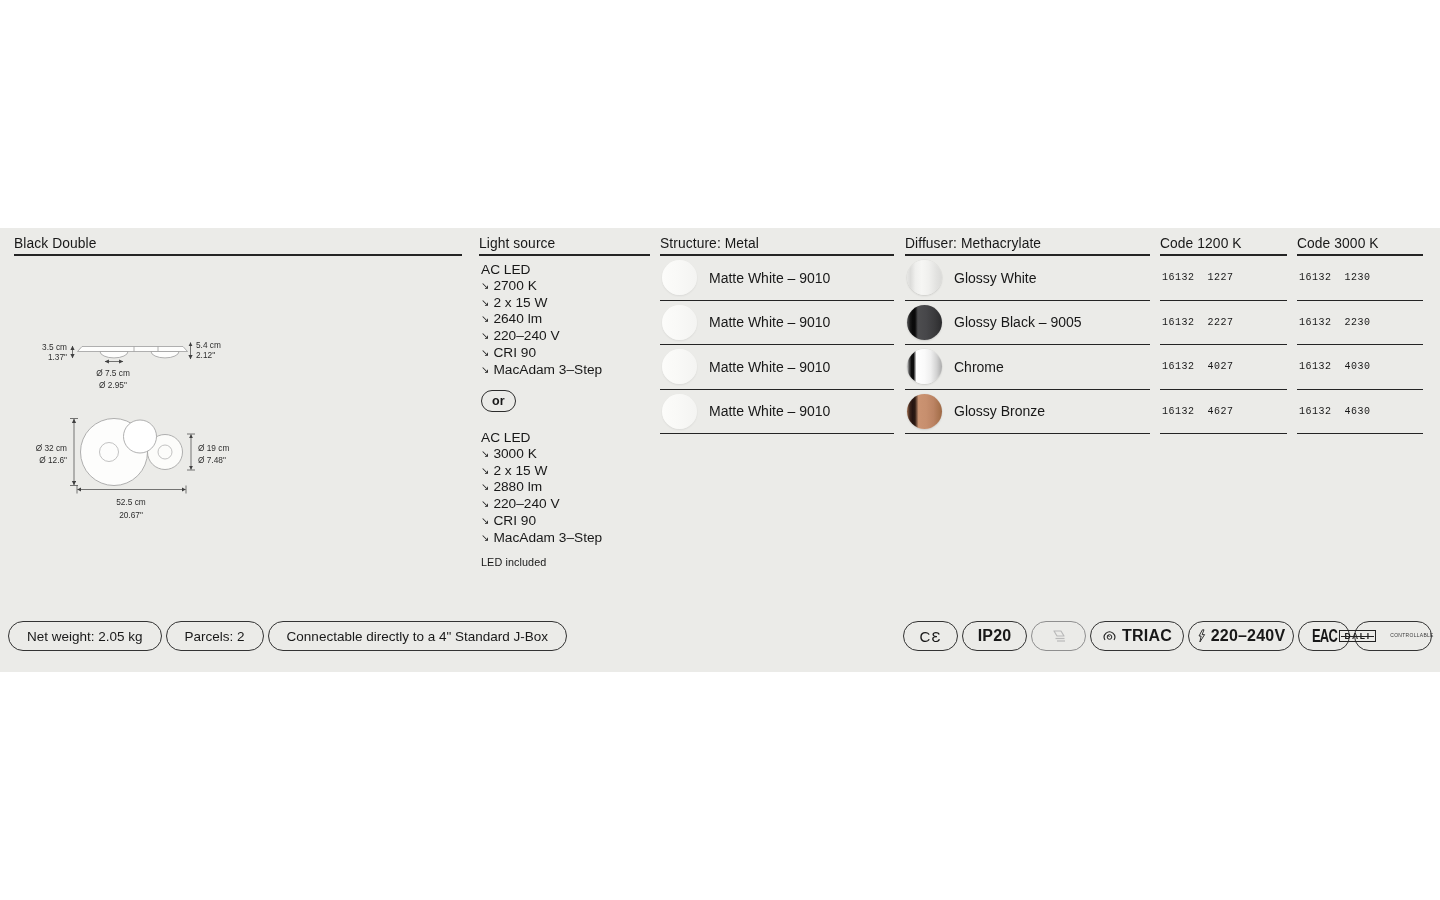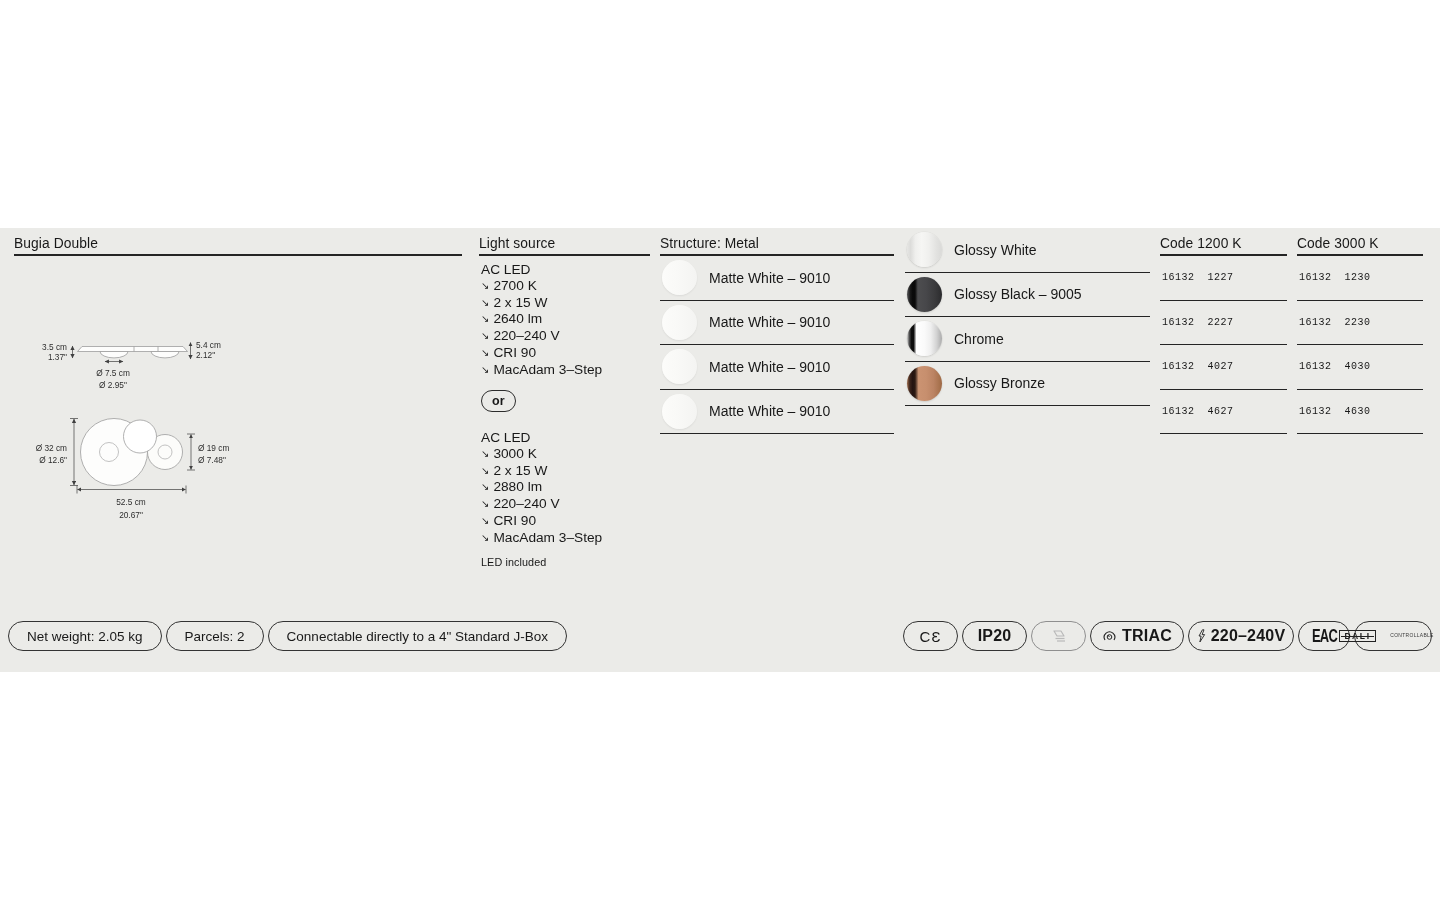--- a/index.html
+++ b/index.html
@@ -63,21 +63,21 @@
   .dali-box::after { content:""; position:absolute; left:1px; right:1px; top:50%; height:1px;
                      background:#222; }
   .dali-sub { font-size:8px; transform:scale(.62); letter-spacing:.5px; color:#3a3a3a; line-height:6px; }
 </style>
 </head>
 <body>
 
 <div class="band">
 
   <div class="col col1">
-    <div class="col-header">Bugia Double</div>
+    <div class="col-header">Black Double</div>
 
     <svg class="drawing" width="240" height="200" viewBox="0 0 240 200">
       <defs>
         <marker id="ah" markerWidth="7" markerHeight="7" refX="5.6" refY="3" orient="auto-start-reverse">
           <path d="M0 0 L6 3 L0 6 Z" fill="#3f3f3f"></path>
         </marker>
       </defs>
 
       <g stroke="#9d9d9d" stroke-width="0.8" fill="#fdfdfc">
         <path d="M63.5 21.5 L68 16.5 H169 L173.5 21.5 Z"></path>
@@ -167,20 +167,21 @@
       <span class="swatch flat" style="background: linear-gradient(90deg, rgb(252, 252, 250) 0%, rgb(248, 248, 246) 55%, rgb(244, 244, 242) 100%);"></span>
       <span class="row-label">Matte White – 9010</span>
     </div>
     <div class="row">
       <span class="swatch flat" style="background: linear-gradient(90deg, rgb(252, 252, 250) 0%, rgb(248, 248, 246) 55%, rgb(244, 244, 242) 100%);"></span>
       <span class="row-label">Matte White – 9010</span>
     </div>
   </div>
 
   <div class="col col4">
+    <div class="col-header">Diffuser: Methacrylate</div>
     <div class="row">
       <span class="swatch" style="background: linear-gradient(90deg, rgb(230, 230, 228) 0%, rgb(220, 220, 218) 10%, rgb(239, 239, 237) 24%, rgb(246, 246, 244) 42%, rgb(240, 240, 238) 62%, rgb(226, 226, 224) 84%, rgb(218, 218, 216) 100%);"></span>
       <span class="row-label">Glossy White</span>
     </div>
     <div class="row">
       <span class="swatch" style="background: linear-gradient(90deg, rgb(89, 89, 91) 0%, rgb(26, 26, 26) 9%, rgb(10, 10, 10) 16%, rgb(10, 10, 10) 23%, rgb(77, 77, 79) 31%, rgb(71, 71, 74) 55%, rgb(58, 58, 60) 80%, rgb(43, 43, 45) 100%);"></span>
       <span class="row-label">Glossy Black – 9005</span>
     </div>
     <div class="row">
       <span class="swatch" style="background: linear-gradient(90deg, rgb(207, 207, 207) 0%, rgb(74, 74, 74) 7%, rgb(13, 13, 13) 13%, rgb(13, 13, 13) 19%, rgb(255, 255, 255) 27%, rgb(250, 250, 250) 50%, rgb(239, 239, 239) 68%, rgb(210, 210, 210) 85%, rgb(171, 171, 171) 100%);"></span>

